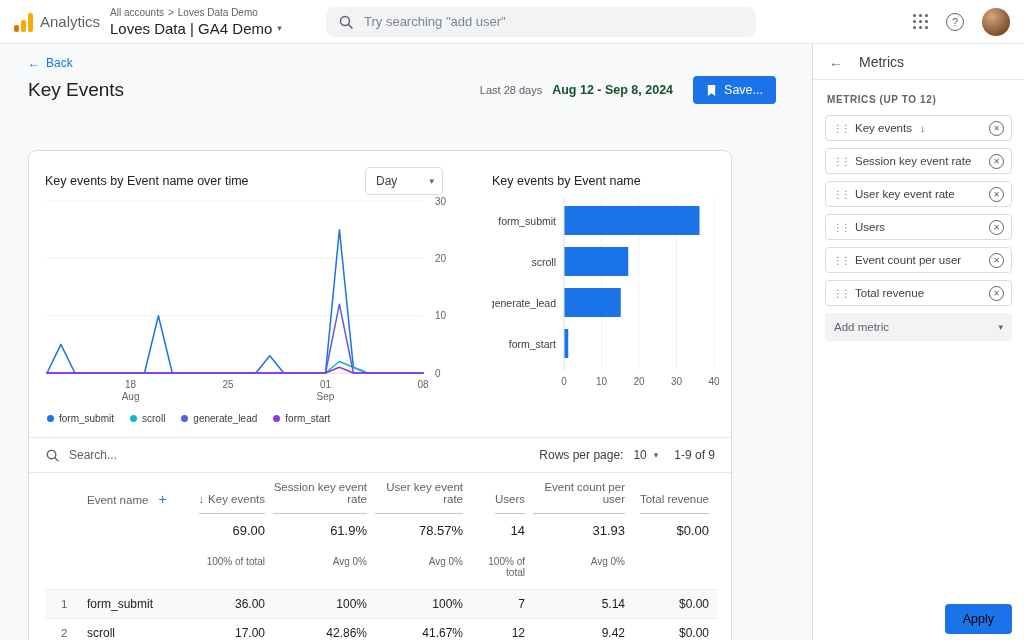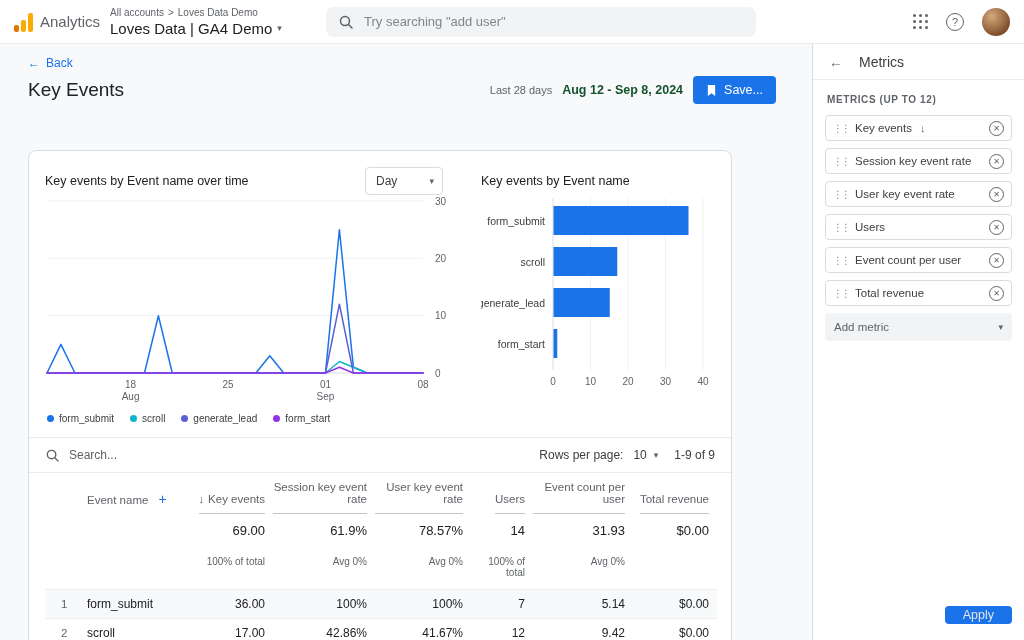--- a/index.html
+++ b/index.html
@@ -29,24 +29,24 @@
   .avatar{width:28px;height:28px;border-radius:50%;background:radial-gradient(circle at 35% 30%,#d4a87c,#7d4a2a 75%)}
 
   
   .main{position:absolute;top:44px;left:0;width:812px;bottom:0;background:#f8f9fa;overflow:hidden}
   .backrow{display:flex;align-items:center;gap:6px;color:#1a73e8;font-size:12px;font-weight:500;margin:12px 0 0 28px;cursor:pointer}
   .titlerow{display:flex;align-items:center;justify-content:space-between;margin:6px 36px 0 28px;height:28px}
   .titlerow h1{font-size:19px;font-weight:400;color:#202124}
   .daterow{display:flex;align-items:center;gap:10px}
   .preset{font-size:11px;color:#5f6368}
   .range{font-size:12.5px;color:#14532d;font-weight:700}
-  .savebtn{display:flex;align-items:center;gap:7px;background:#1a73e8;color:#fff;border:none;border-radius:4px;height:28px;padding:0 13px;font-size:12.5px;font-weight:500;cursor:pointer}
+  .savebtn{display:flex;align-items:center;gap:7px;background:#1a73e8;color:#fff;border:none;border-radius:4px;height:28px;padding:0 13px;font-size:12.5px;font-weight:500;margin-left:10px;cursor:pointer}
 
   .card{margin:46px 80px 0 28px;background:#fff;border:1px solid #dadce0;border-radius:8px;padding:16px 16px 0;min-height:580px}
-  .chartrow{display:flex;gap:16px}
+  .chartrow{display:flex;gap:27px}
   .lcol{width:420px}
   .chead{display:flex;align-items:center;justify-content:space-between;height:28px}
   .ctitle{font-size:12.5px;color:#202124}
   .gselect{display:flex;align-items:center;justify-content:space-between;width:78px;height:28px;border:1px solid #dadce0;border-radius:4px;padding:0 8px 0 10px;font-size:12px;color:#3c4043;margin-right:22px;cursor:pointer;background:#fff}
   .legend{display:flex;gap:16px;align-items:center;margin-top:0;padding-left:2px;height:22px}
   .lg-item{display:flex;align-items:center;gap:5px;font-size:10px;color:#3c4043}
   .lg-dot{width:7px;height:7px;border-radius:50%}
   .rcol{flex:1;padding-top:7px}
   .ctitle2{font-size:12.5px;color:#202124;margin-bottom:6px}
   svg text{font-family:"Liberation Sans","DejaVu Sans",sans-serif}
@@ -84,21 +84,21 @@
   .p-back{color:#5f6368;font-size:14px;cursor:pointer}
   .p-section{font-size:10px;letter-spacing:.6px;color:#5f6368;margin:14px 14px 10px;font-weight:700}
   .m-list{padding:0 12px}
   .m-item{display:flex;align-items:center;gap:6px;height:26px;border:1px solid #dadce0;border-radius:4px;margin-bottom:7px;padding:0 7px;font-size:11.5px;color:#3c4043;background:#fff;cursor:pointer}
   .m-grip{color:#80868b;font-size:10px;letter-spacing:-2px;cursor:grab}
   .m-label{white-space:nowrap;overflow:hidden}
   .m-sort{color:#5f6368;font-size:11px;margin-left:2px}
   .m-spacer{flex:1}
   .m-close{width:15px;height:15px;border:1px solid #5f6368;border-radius:50%;display:flex;align-items:center;justify-content:center;font-size:8px;color:#5f6368;flex:none;cursor:pointer}
   .m-add{display:flex;align-items:center;justify-content:space-between;height:28px;background:#f1f3f4;border-radius:4px;margin:2px 12px 0;padding:0 9px;font-size:11.5px;color:#5f6368;cursor:pointer}
-  .apply{position:absolute;right:12px;bottom:16px;background:#1a73e8;color:#e5e5e5;border:none;border-radius:4px;height:18px;padding:0 18px;font-size:12.5px;font-weight:500;cursor:pointer}
+  .apply{position:absolute;right:12px;bottom:6px;background:#1a73e8;color:#000000;border:none;border-radius:4px;height:30px;padding:0 18px;font-size:12.5px;font-weight:500;cursor:pointer}
 </style>
 </head>
 <body>
 
 <header class="topbar">
   <div class="logo">
     <span class="bars">
         <i></i>
         <i></i>
         <i></i>

